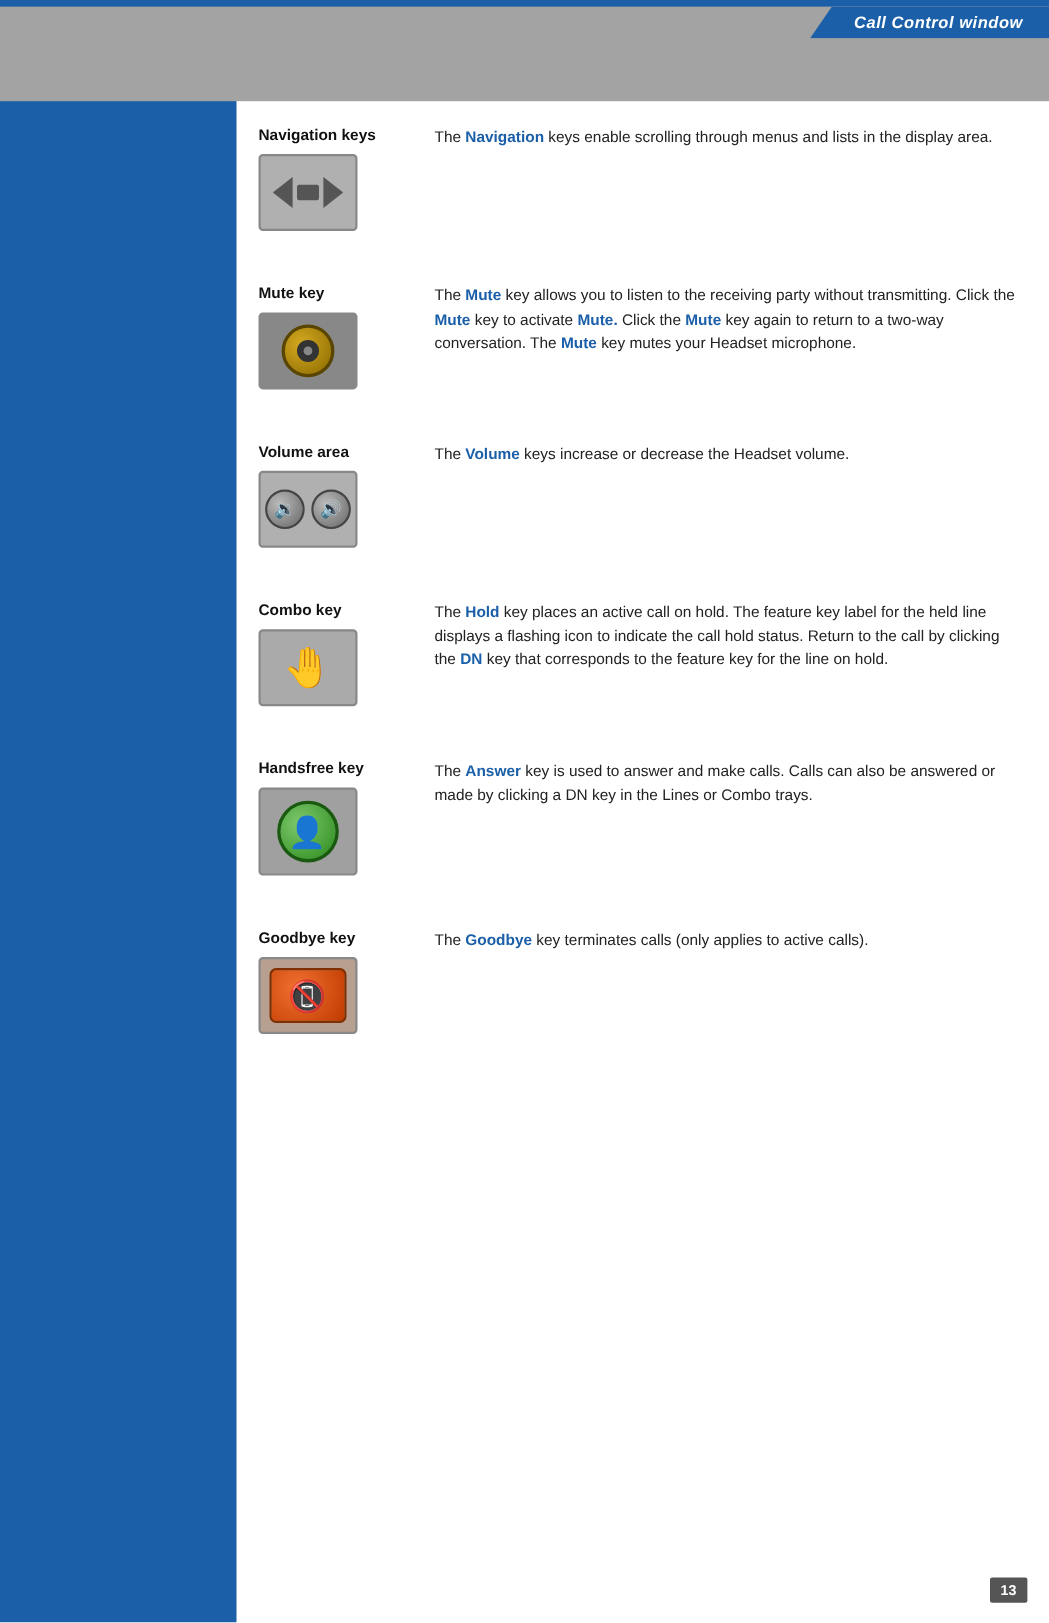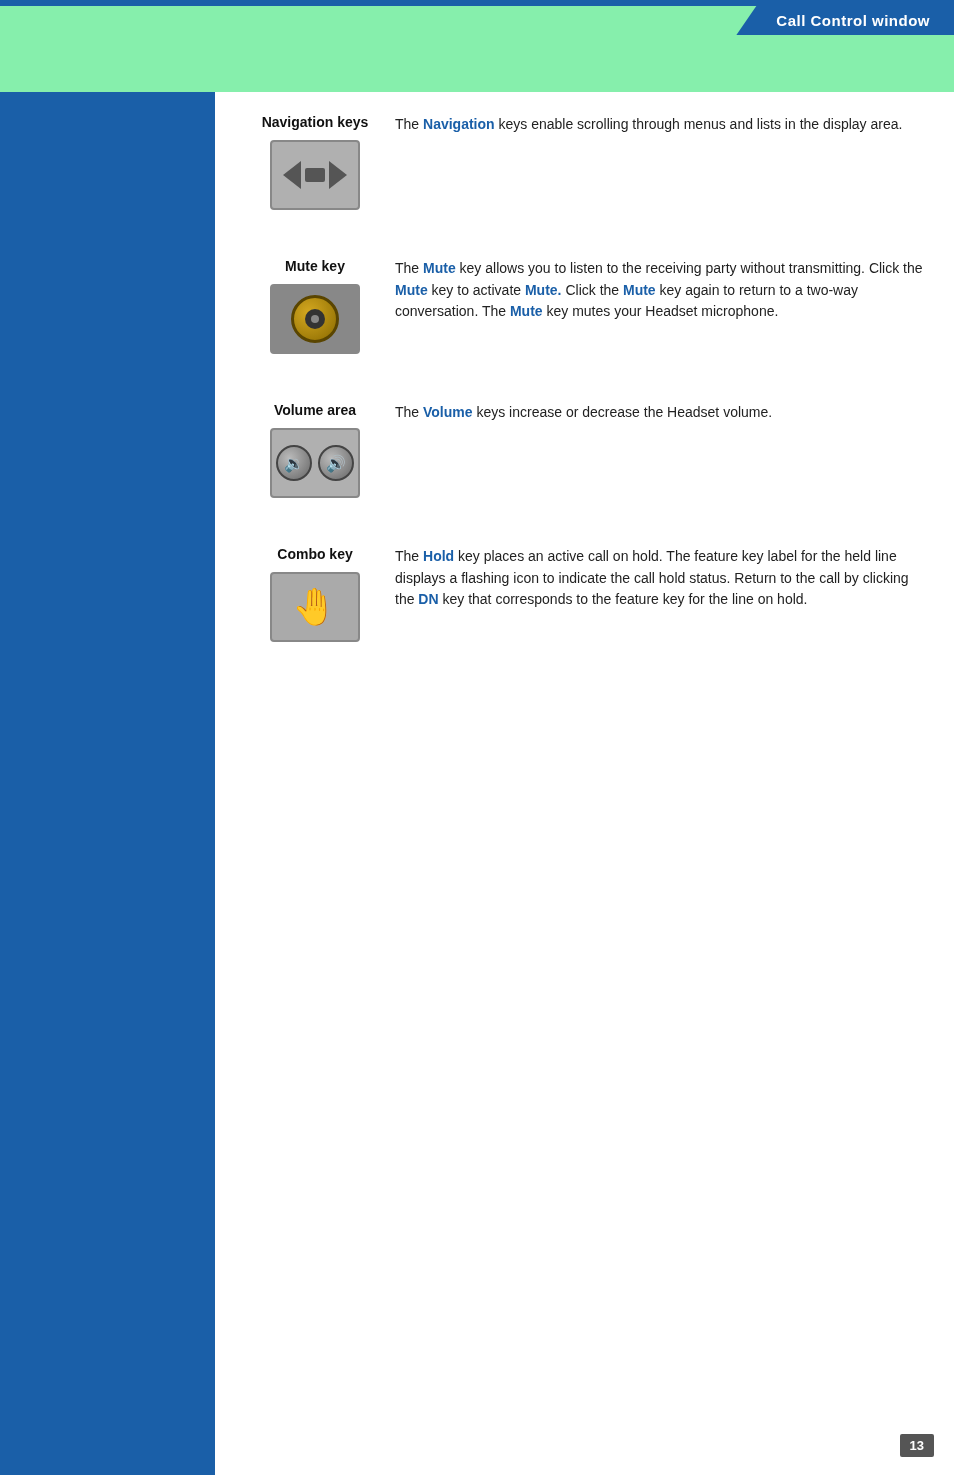--- a/index.html
+++ b/index.html
@@ -12,22 +12,23 @@
       font-size: 14px;
       color: #222;
       position: relative;
     }
 
     
     .header-bar {
       width: 100%;
       height: 92px;
       position: relative;
-      background: #86efac;
+      background: #a3a3a3;
       border-top: 6px solid #1a5fa8;
+      font-style: italic;
     }
 
     .header-title-area {
       position: absolute;
       right: 0;
       top: 0;
       background: #1a5fa8;
       padding: 6px 24px 6px 40px;
       clip-path: polygon(20px 0%, 100% 0%, 100% 100%, 0% 100%);
     }
@@ -64,21 +65,21 @@
       align-items: flex-start;
       margin-bottom: 36px;
       padding-bottom: 10px;
     }
 
     .section-left {
       width: 160px;
       min-width: 160px;
       display: flex;
       flex-direction: column;
-      align-items: center;
+      align-items: flex-start;
       padding-top: 2px;
     }
 
     .section-label {
       font-weight: bold;
       font-size: 14px;
       color: #111;
       margin-bottom: 10px;
       text-align: center;
     }
@@ -312,17 +313,39 @@
       <span class="section-label">Combo key</span>
       <div class="key-image key-image-hold">
         <div style="font-size:36px; color:#333;">🤚</div>
       </div>
     </div>
     <div class="section-right">
       The <span class="highlight-blue">Hold</span> key places an active call on hold. The feature key label for the held line displays a flashing icon to indicate the call hold status. Return to the call by clicking the <span class="highlight-blue">DN</span> key that corresponds to the feature key for the line on hold.
     </div>
   </div>
 
-
+  <div class="section-row">
+    <div class="section-left">
+      <span class="section-label">Handsfree key</span>
+      <div class="key-image key-image-handsfree key-image-tall">
+        <div class="handsfree-icon">👤</div>
+      </div>
+    </div>
+    <div class="section-right">
+      The <span class="highlight-blue">Answer</span> key is used to answer and make calls. Calls can also be answered or made by clicking a DN key in the Lines or Combo trays.
+    </div>
+  </div>
+
+  <div class="section-row">
+    <div class="section-left">
+      <span class="section-label">Goodbye key</span>
+      <div class="key-image key-image-goodbye">
+        <div class="goodbye-icon">📵</div>
+      </div>
+    </div>
+    <div class="section-right">
+      The <span class="highlight-blue">Goodbye</span> key terminates calls (only applies to active calls).
+    </div>
+  </div>
 
 </div>
 
 <div class="page-number">13</div>
 
 </body></html>

